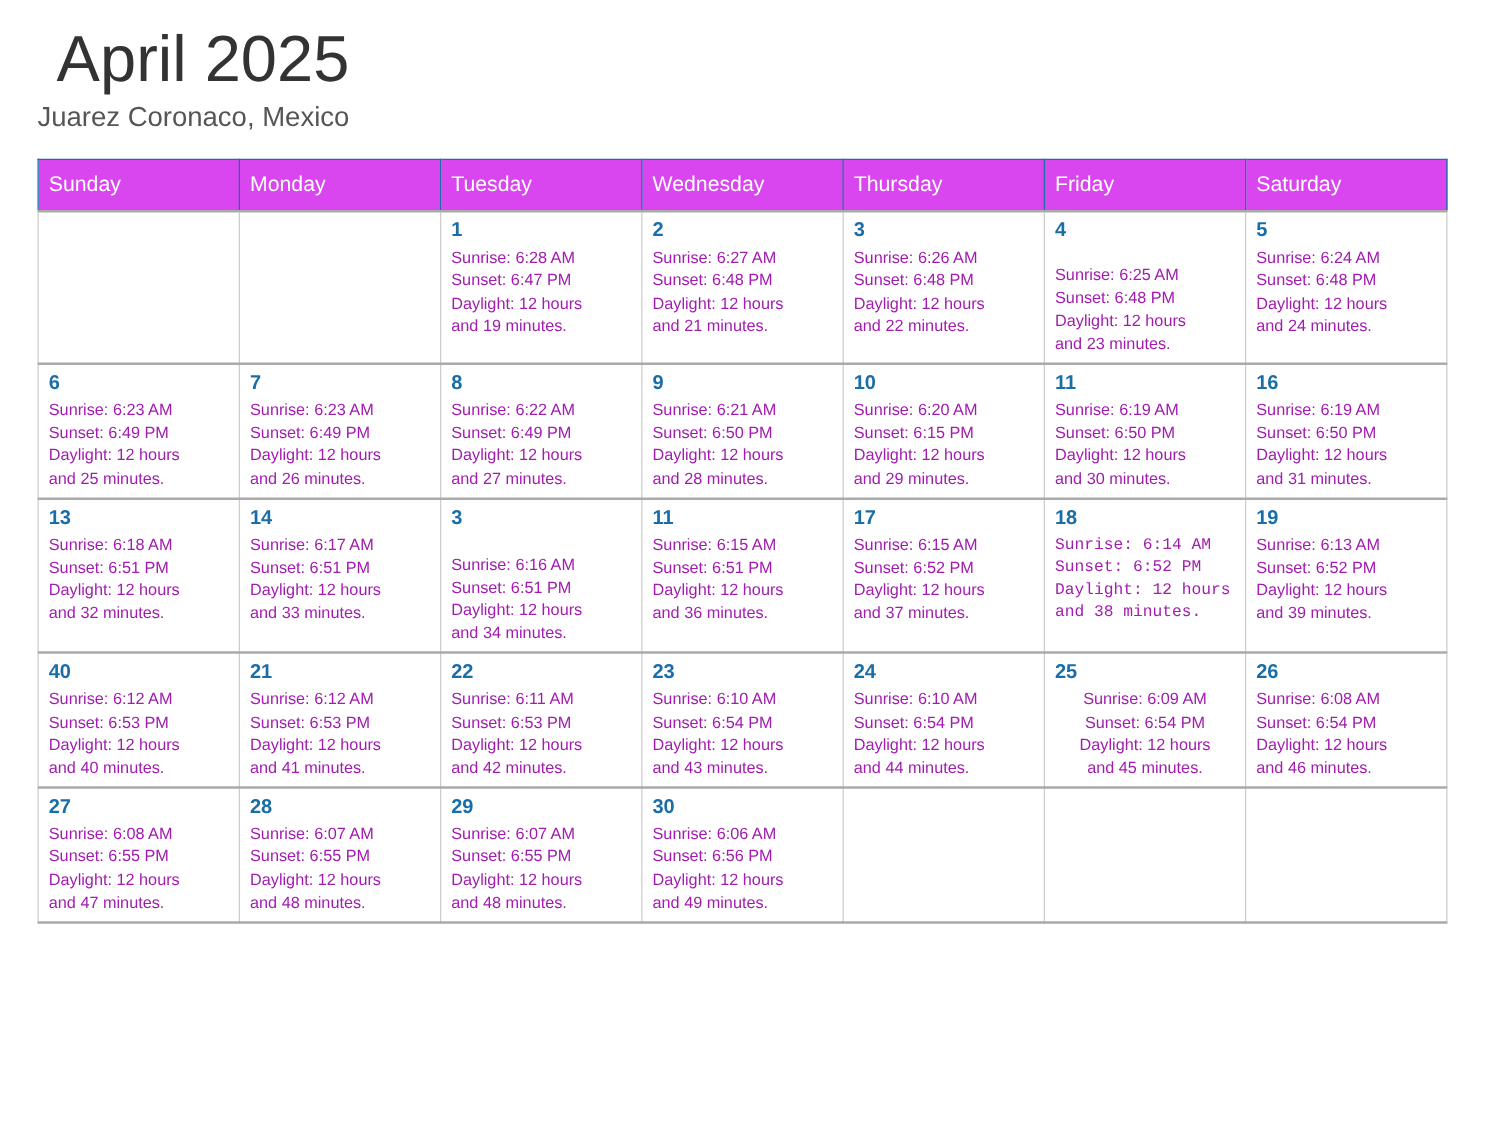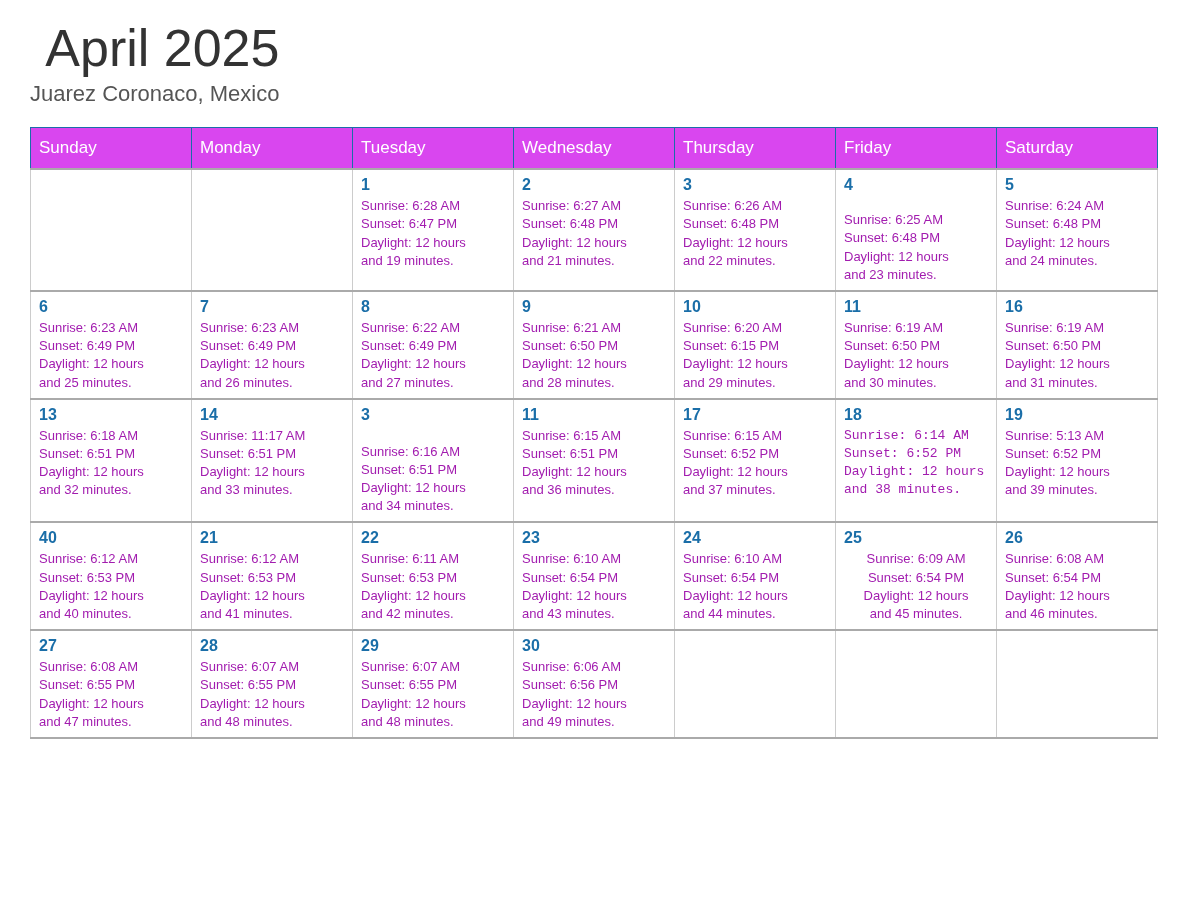--- a/index.html
+++ b/index.html
@@ -218,21 +218,21 @@
       <tr>
         <td>
           <span class="day-number">13</span>
           <div class="day-info" style="white-space: pre-line;">Sunrise: 6:18 AM
 Sunset: 6:51 PM
 Daylight: 12 hours
 and 32 minutes.</div>
         </td>
         <td>
           <span class="day-number">14</span>
-          <div class="day-info" style="white-space: pre-line;">Sunrise: 11:17 AM
+          <div class="day-info" style="white-space: pre-line;">Sunrise: 6:17 AM
 Sunset: 6:51 PM
 Daylight: 12 hours
 and 33 minutes.</div>
         </td>
         <td>
           <span class="day-number">3</span>
           <div class="day-info" style="white-space: pre-line; margin-top: 19px;">Sunrise: 6:16 AM
 Sunset: 6:51 PM
 Daylight: 12 hours
 and 34 minutes.</div>
@@ -253,21 +253,21 @@
         </td>
         <td>
           <span class="day-number">18</span>
           <div class="day-info" style="white-space: pre-line; font-family: Liberation Mono, monospace;">Sunrise: 6:14 AM
 Sunset: 6:52 PM
 Daylight: 12 hours
 and 38 minutes.</div>
         </td>
         <td>
           <span class="day-number">19</span>
-          <div class="day-info" style="white-space: pre-line;">Sunrise: 5:13 AM
+          <div class="day-info" style="white-space: pre-line;">Sunrise: 6:13 AM
 Sunset: 6:52 PM
 Daylight: 12 hours
 and 39 minutes.</div>
         </td>
       </tr>
       <tr>
         <td>
           <span class="day-number">40</span>
           <div class="day-info" style="white-space: pre-line;">Sunrise: 6:12 AM
 Sunset: 6:53 PM

